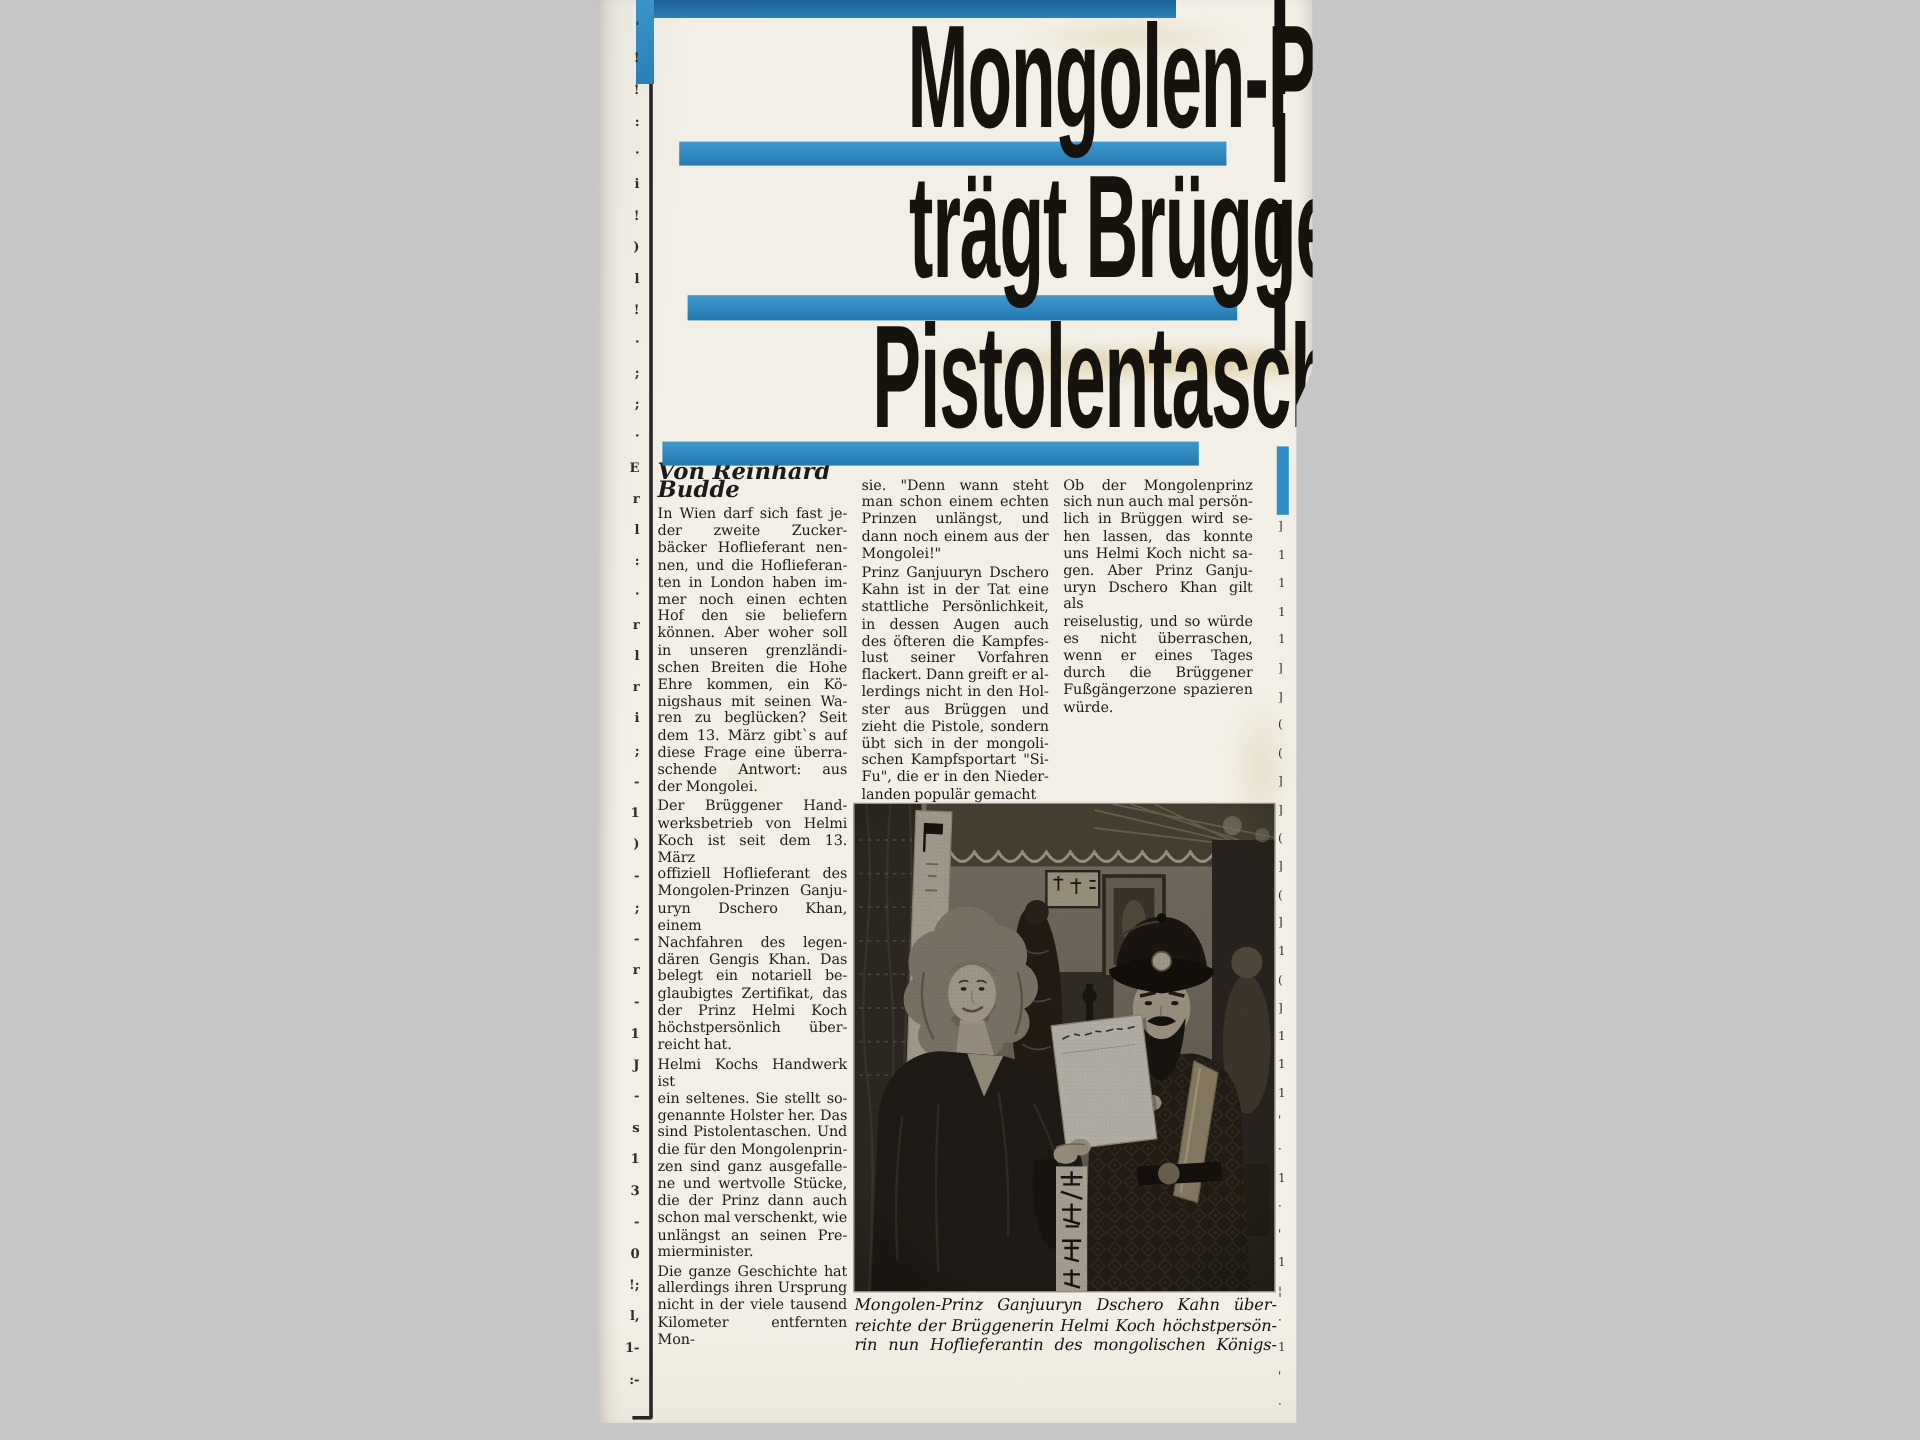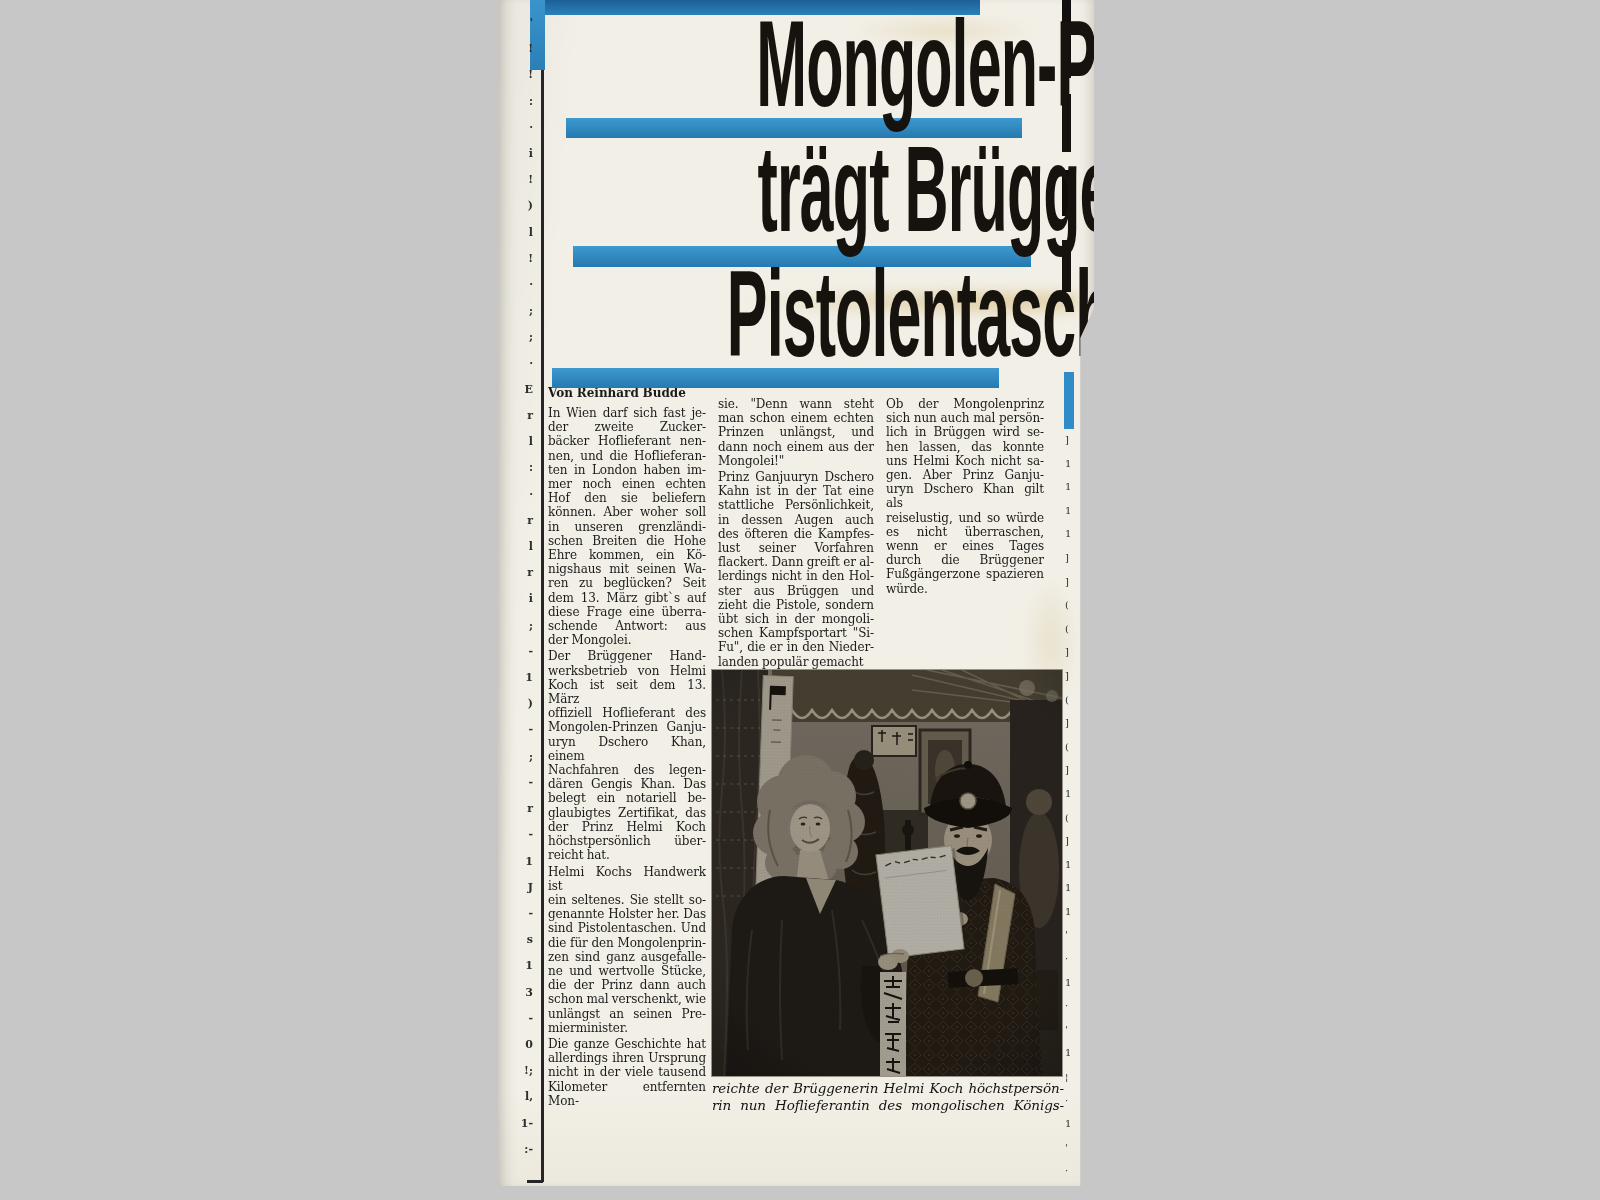--- a/index.html
+++ b/index.html
@@ -49,21 +49,21 @@
   .frag-col.left{left:18px;top:10px;width:17px;text-align:right;
       font-size:11px;line-height:26.2px;font-weight:700;}
   .frag-col.right{left:567px;top:428px;width:14px;text-align:left;
       font-size:10px;line-height:23.6px;}
   
   .col{position:absolute;font-size:12px;line-height:14.2px;color:#1b1b1b;
       letter-spacing:-0.1px;word-spacing:-0.4px;}
   .col1{left:50px;top:386px;width:158px;}
   .col2{left:220px;top:397px;width:156px;}
   .col3{left:388px;top:397px;width:158px;}
-  .byline{font-weight:700;font-size:12px;line-height:15px;margin-bottom:5px;letter-spacing:0;}
+  .byline{font-weight:700;font-size:19px;line-height:15px;margin-bottom:5px;letter-spacing:0;font-style:italic;}
   .para{margin:0 0 2px 0;}
   .para.bold{font-weight:400;}
   .jl{text-align:justify;text-align-last:justify;overflow:hidden;}
   .jl.last{text-align-last:left;}
   
   .photo{position:absolute;left:214px;top:670px;width:350px;height:406px;margin:0;
       outline:1px solid rgba(60,52,40,0.5);}
   .photo svg{display:block;width:350px;height:406px;}
   .caption{position:absolute;left:214px;top:1080px;width:352px;
       font-style:italic;font-weight:700;font-size:13.5px;line-height:16.6px;color:#121212;
@@ -426,19 +426,20 @@
 
         <rect x="0" y="0" width="350" height="406" fill="url(#dots)" opacity="0.5"></rect>
         <rect x="0" y="0" width="350" height="406" fill="url(#vig)"></rect>
         <rect x="0" y="0" width="350" height="406" filter="url(#grain)" opacity="0.26" style="mix-blend-mode:multiply"></rect>
         <rect x="0" y="0" width="350" height="406" fill="rgba(120,100,70,0.07)"></rect>
       </svg>
     </figure>
 
     <div class="caption">
         <div class="para bold">
+          <div class="jl">Mongolen-Prinz Ganjuuryn Dschero Kahn über-</div>
           <div class="jl">reichte der Brüggenerin Helmi Koch höchstpersön-</div>
           <div class="jl">rin nun Hoflieferantin des mongolischen Königs-</div>
         </div>
       </div>
 
   </div>
 </div>
 
 </body></html>

